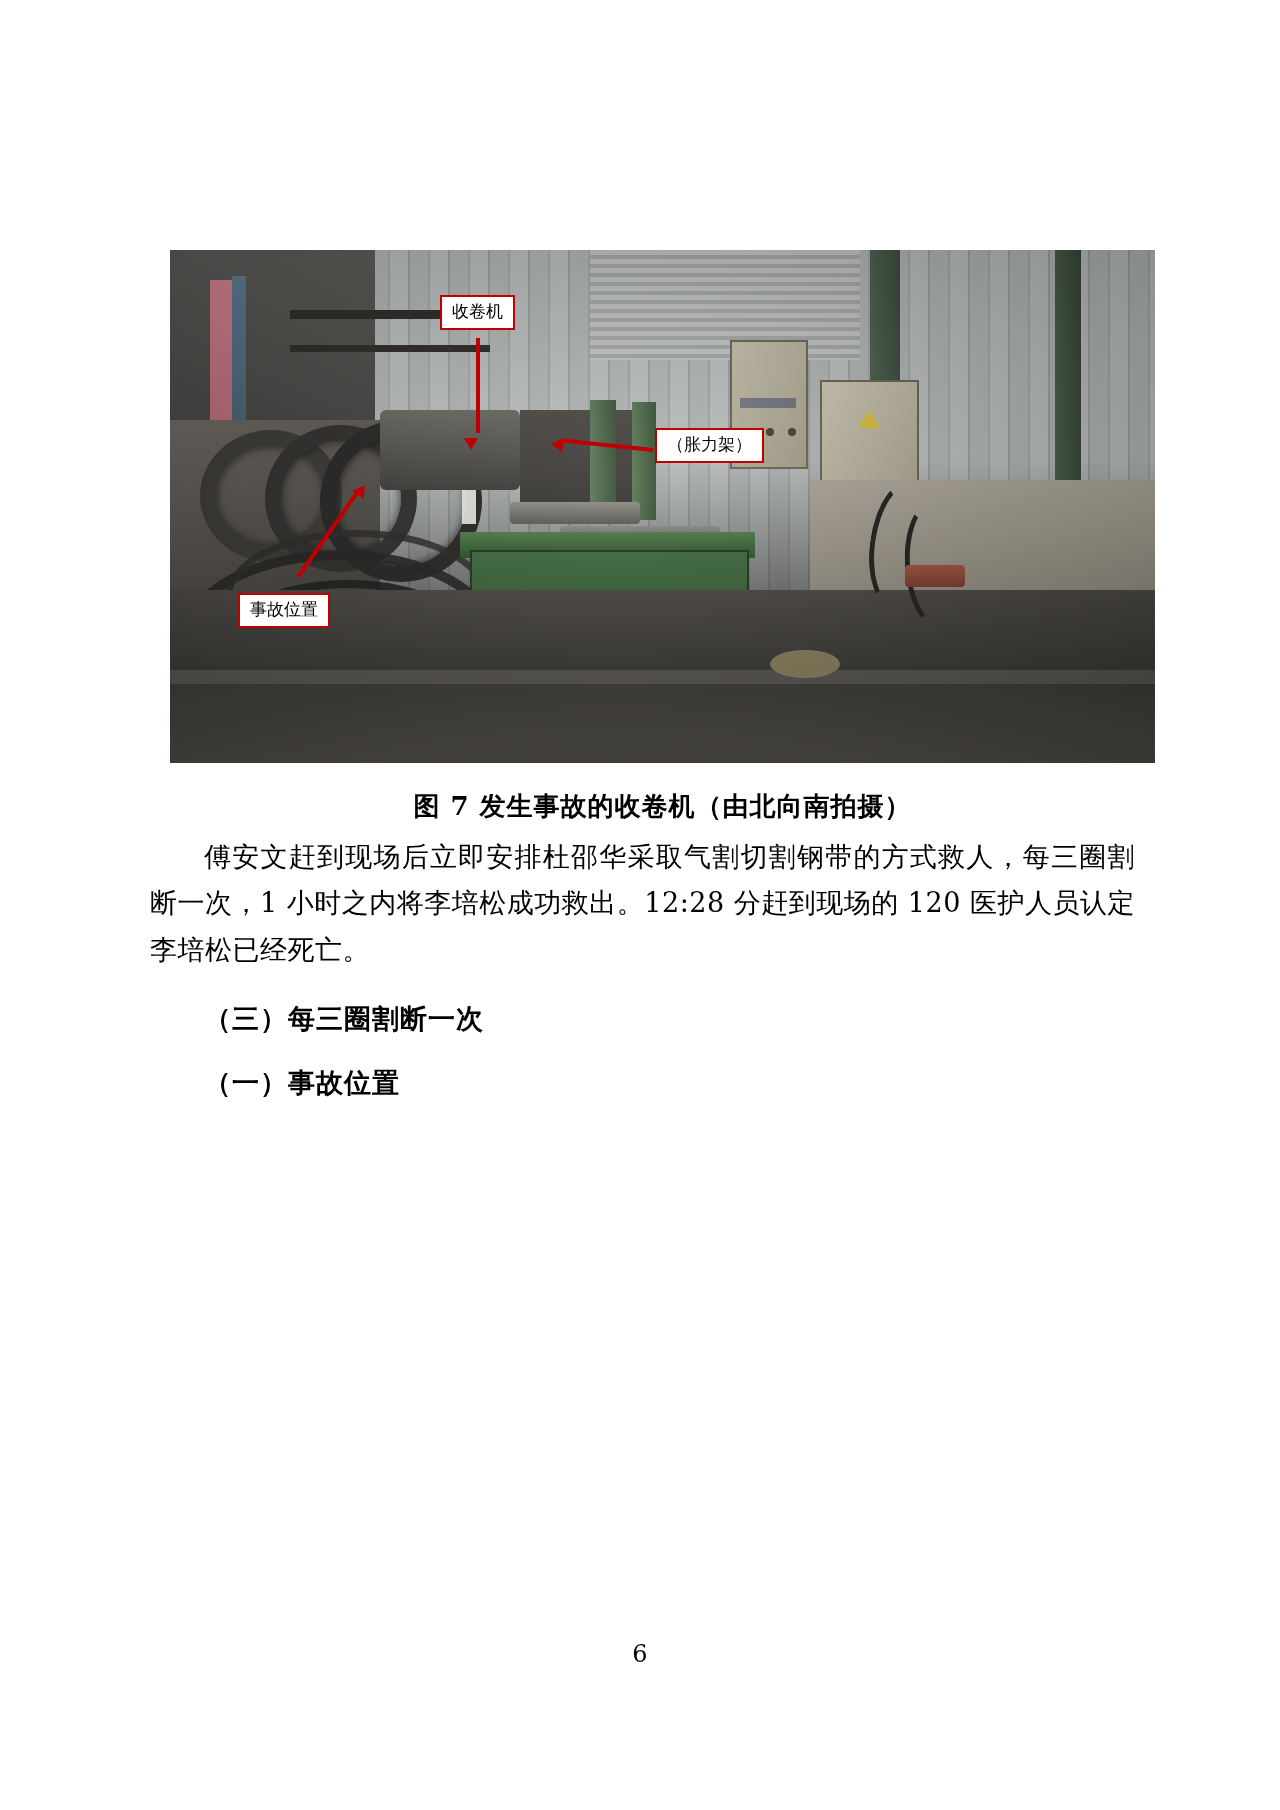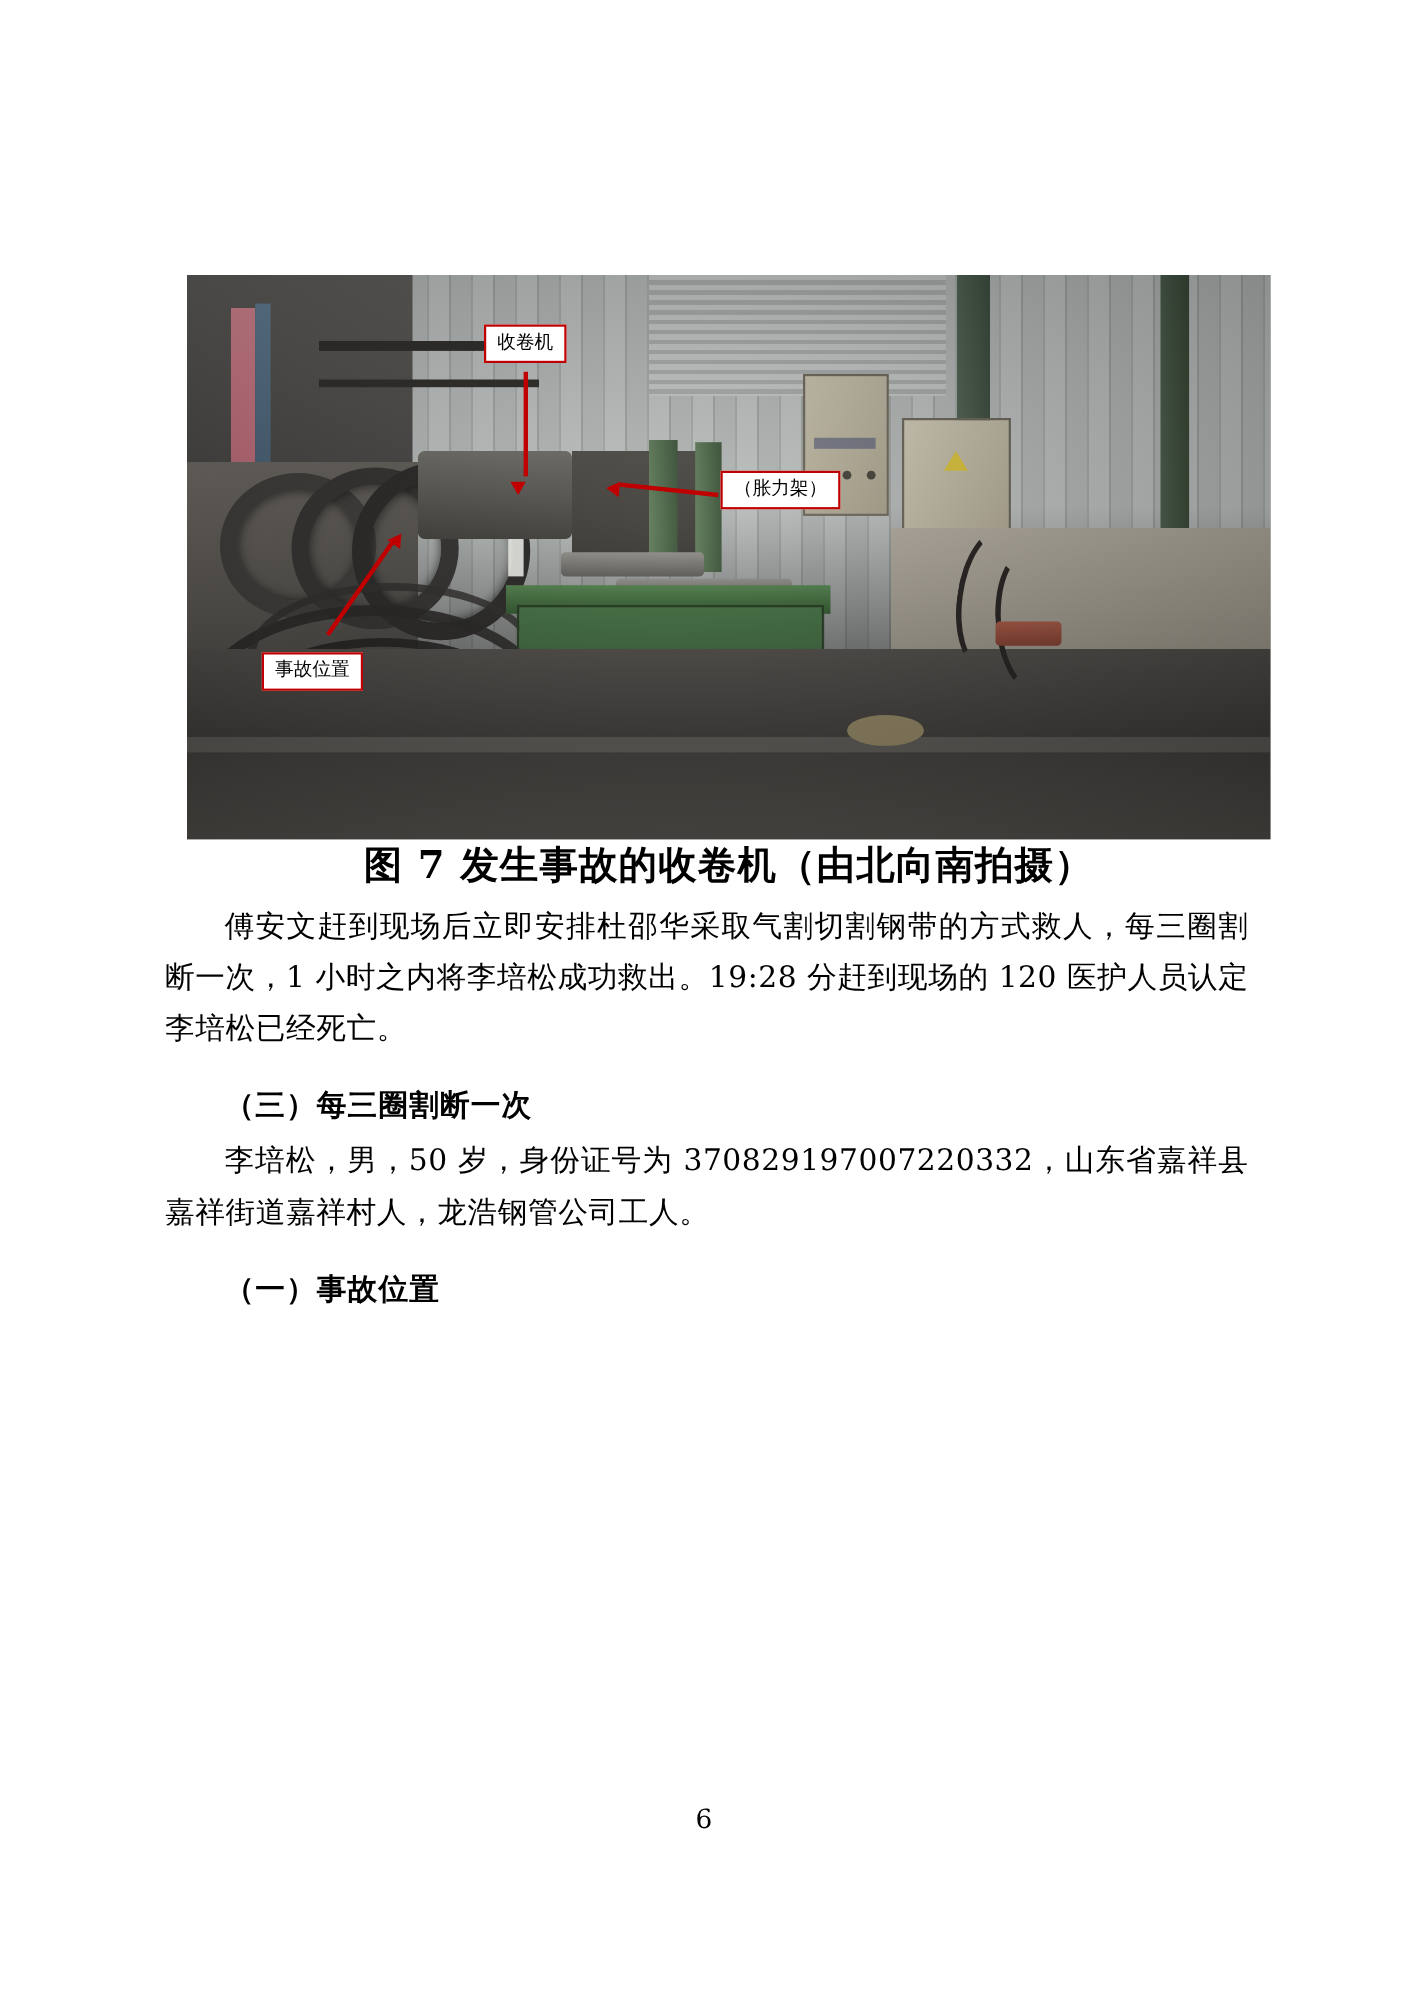--- a/index.html
+++ b/index.html
@@ -230,22 +230,23 @@
     border-left: 12px solid #c00000;
     border-top: 7px solid transparent;
     border-bottom: 7px solid transparent;
     transform-origin: 0 50%;
   }
 
   .caption {
     text-align: center;
     font-family: "DejaVu Serif", "Liberation Serif", serif;
     font-weight: bold;
-    font-size: 35px;
+    font-size: 26px;
     letter-spacing: 1px;
+    margin-top: 26px;
   }
 
   
   .heading {
     font-family: "DejaVu Serif", "Liberation Serif", serif;
     font-weight: bold;
     font-size: 27px;
     letter-spacing: 1px;
     margin-top: 28px;
     text-indent: 54px;
@@ -332,24 +333,23 @@
         <div class="arrowhead" style="left:393px; top:188px; transform: rotate(186deg);"></div>
 
         <div class="callout" style="left:68px; top:343px;">事故位置</div>
         <div class="arrow" style="left:128px; top:325px; width:105px; transform: rotate(-55deg);"></div>
         <div class="arrowhead" style="left:188px; top:238px; transform: rotate(-55deg);"></div>
       </div>
 
       <div class="caption">图 7  发生事故的收卷机（由北向南拍摄）</div>
     </div>
 
-    <div class="para">傅安文赶到现场后立即安排杜邵华采取气割切割钢带的方式救人，每三圈割断一次，1 小时之内将李培松成功救出。19:28 分赶到现场的 120 医护人员认定李培松已经死亡。</div>
+    <div class="para">傅安文赶到现场后立即安排杜邵华采取气割切割钢带的方式救人，每三圈割断一次，1 小时之内将李培松成功救出。12:28 分赶到现场的 120 医护人员认定李培松已经死亡。</div>
 
     <div class="heading">（三）每三圈割断一次</div>
-    <div class="para">李培松，男，50 岁，身份证号为 370829197007220332，山东省嘉祥县嘉祥街道嘉祥村人，龙浩钢管公司工人。</div>
 
 
     <div class="heading">（一）事故位置</div>
 
   </div>
 
   <div class="pagenum">6</div>
 </div>
 
 </body></html>

